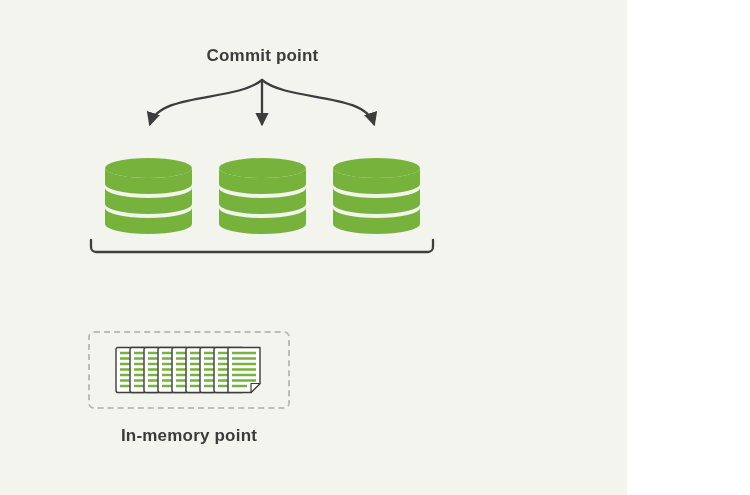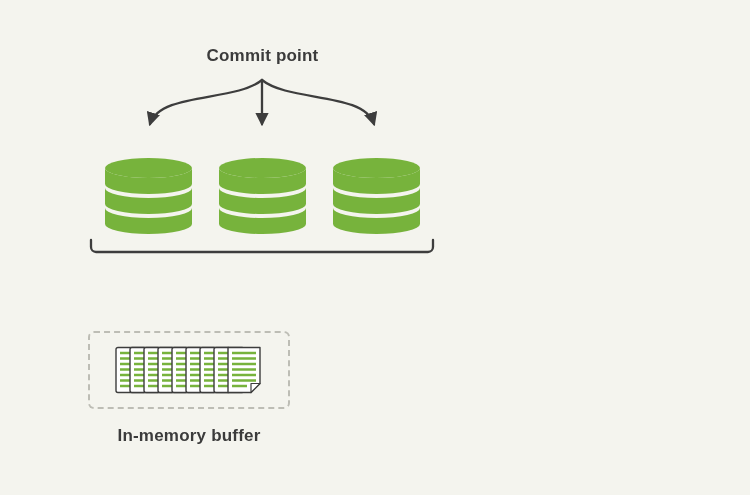--- a/index.html
+++ b/index.html
@@ -5,21 +5,21 @@
   :root{
     --background:#f4f4ee;
     --green:#77b33c;
     --line:#3d3d3d;
     --text:#3b3b3b;
     --box-border:#bdbdb5;
   }
   *{box-sizing:border-box}
   body{margin:0;font-family:"Liberation Sans",sans-serif}
   .canvas{
-    position:relative;width:750px;height:495px;
+    position:relative;width:627px;height:495px;
     background:var(--background);overflow:hidden;color:var(--text);
   }
   .label{
     position:absolute;text-align:center;font-weight:700;
     font-size:17px;color:var(--text);letter-spacing:.2px;line-height:1.2;
   }
   .abs{position:absolute}
   .stroke{stroke:var(--line);fill:none;stroke-width:2.3;stroke-linecap:round;stroke-linejoin:round}
   .arrowhead{fill:var(--line)}
   .disc{fill:var(--green)}
@@ -111,15 +111,15 @@
       </g>
 
       <g>
         <path class="page" d="M114,1.5 H146 V37.5 L137,46.5 H114 Z"></path>
         <path class="fold" d="M146,37.5 L137,46.5 V37.5 Z"></path>
         <path class="docline" d="M118,7 H142 M118,12.5 H142 M118,18 H142 M118,23.5 H142 M118,29 H142 M118,34.5 H142 M118,40 H133"></path>
       </g>
     </svg>
   </div>
 
-  <div class="label" style="left:88px;top:426px;width:202px">In-memory buffer</div>
+  <div class="label" style="left:88px;top:426px;width:202px">In-memory point</div>
 
 </div>
 
 </body></html>

